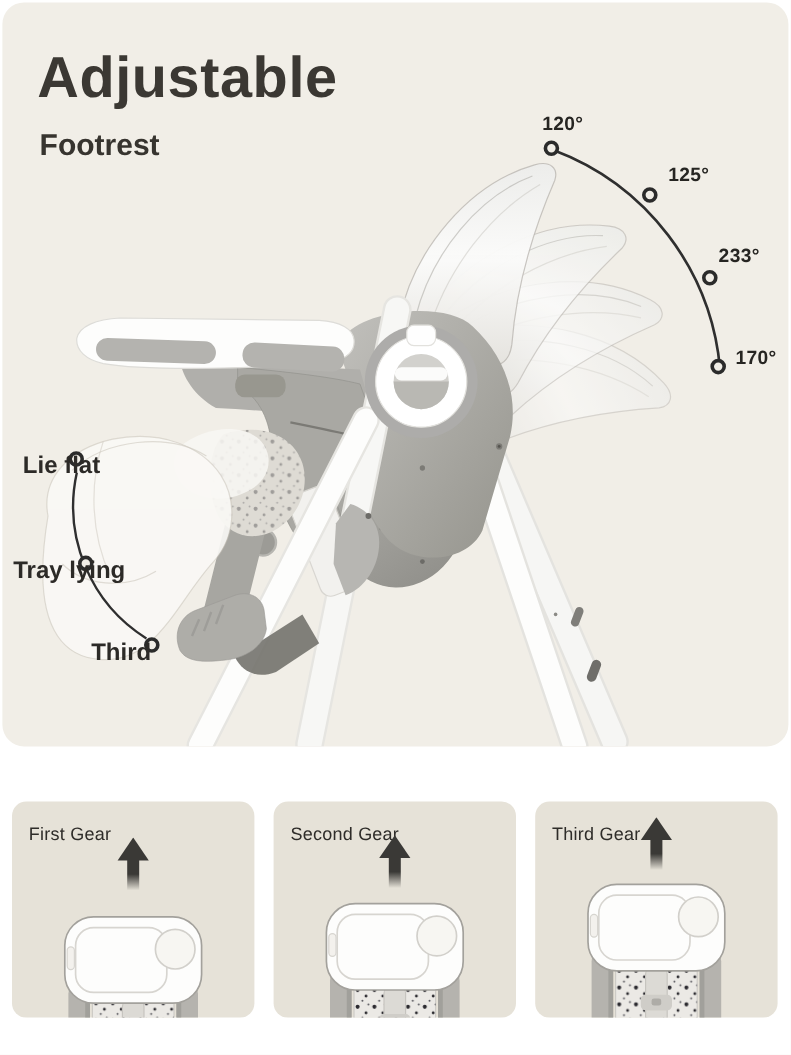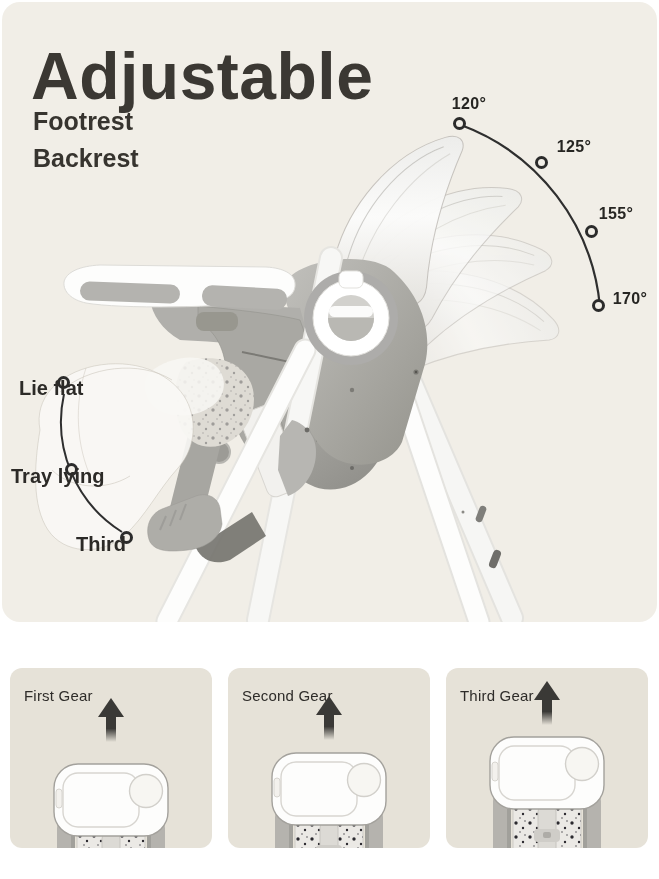--- a/index.html
+++ b/index.html
@@ -18,21 +18,21 @@
     font-family:"Liberation Sans","DejaVu Sans",sans-serif;
   }
   
   .hero{
     position:absolute;left:2px;top:2px;width:655px;height:620px;
     background:var(--hero-background,#f1eee7);
     border-radius:18px;overflow:hidden;
   }
   .hero-title{
     position:absolute;left:29px;top:36px;margin:0;
-    font-size:66px;font-weight:700;letter-spacing:.5px;
+    font-size:48px;font-weight:700;letter-spacing:.5px;
     color:var(--heading-text,#3b3833);
   }
   .features{position:absolute;left:31px;top:101px;}
   .feature{
     font-size:25px;line-height:37px;color:#37342f;font-weight:700;
   }
   .chair{position:absolute;left:-2px;top:-2px;}
   
   .ring{
     position:absolute;width:13px;height:13px;border-radius:50%;
@@ -118,21 +118,20 @@
       <circle cx="125" cy="29" r="16.5" fill="#f7f6f2" stroke="#d2d0cb" stroke-width="1.4"></circle>
       <rect x="35" y="27" width="6" height="19" rx="3" fill="#f3f1ed" stroke="#d7d5d0"></rect>
     </g>
   </defs>
 </svg>
 
 <section class="hero">
   <h1 class="hero-title">Adjustable</h1>
   <div class="features">
     <div class="feature">Footrest</div>
-    <div class="feature">Backrest</div>
   </div>
 
   <svg class="chair" width="659" height="622" viewBox="0 0 659 622">
 
     <g>
       <path d="M381,312 L512,618" stroke="#e4e3df" stroke-width="24" stroke-linecap="round" fill="none"></path>
       <path d="M381,312 L512,618" stroke="#f6f6f4" stroke-width="20" stroke-linecap="round" fill="none"></path>
       <path d="M372,304 L479,622" stroke="#e4e3df" stroke-width="23" stroke-linecap="round" fill="none"></path>
       <path d="M372,304 L479,622" stroke="#fdfdfc" stroke-width="19" stroke-linecap="round" fill="none"></path>
       <rect x="-3.5" y="-8.5" width="7" height="17" rx="3.5" transform="translate(481,514) rotate(21)" fill="#7f7e7a"></rect>
@@ -226,21 +225,21 @@
     <path d="M461,125 A215,215 0 0 1 600,307" fill="none" stroke="#2f2f2f" stroke-width="2.2"></path>
     <path d="M64,394 A130,130 0 0 0 122,532" fill="none" stroke="#2f2f2f" stroke-width="2"></path>
   </svg>
 
   <span class="ring" style="left:451px;top:115px"></span>
   <span class="ring" style="left:533px;top:154px"></span>
   <span class="ring" style="left:583px;top:223px"></span>
   <span class="ring" style="left:590px;top:297px"></span>
   <span class="angle-label" style="left:467px;top:93px">120°</span>
   <span class="angle-label" style="left:572px;top:136px">125°</span>
-  <span class="angle-label" style="left:614px;top:203px">155°</span>
+  <span class="angle-label" style="left:614px;top:203px">233°</span>
   <span class="angle-label" style="left:628px;top:288px">170°</span>
 
   <span class="ring" style="left:55px;top:374px"></span>
   <span class="ring" style="left:63px;top:461px"></span>
   <span class="ring" style="left:118px;top:529px"></span>
   <span class="pos-label" style="left:17px;top:375px">Lie flat</span>
   <span class="pos-label" style="left:9px;top:463px">Tray lying</span>
   <span class="pos-label" style="left:74px;top:531px">Third</span>
 </section>
 

